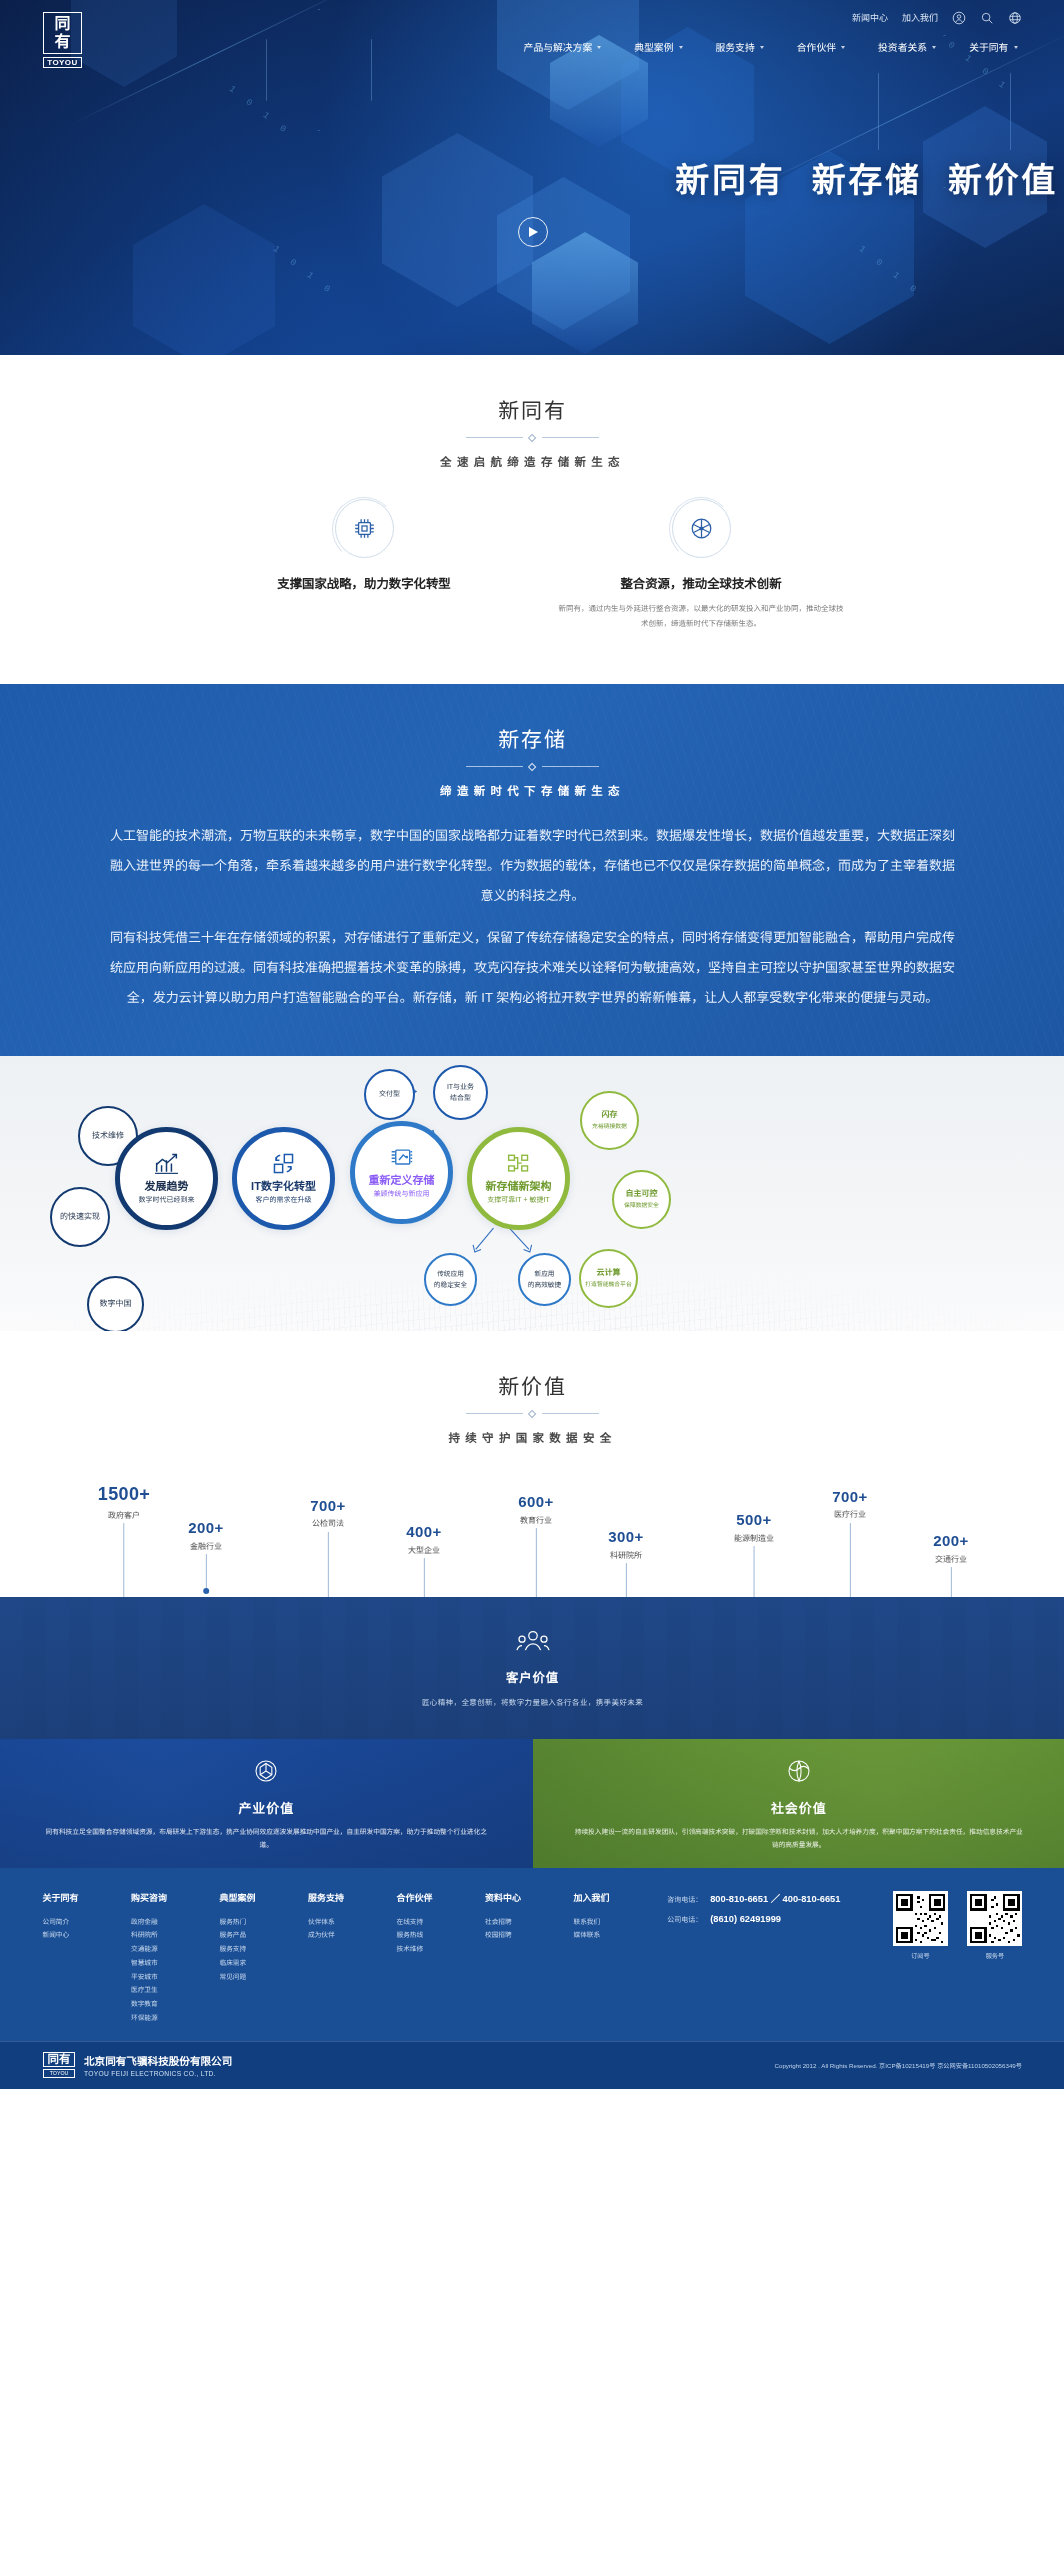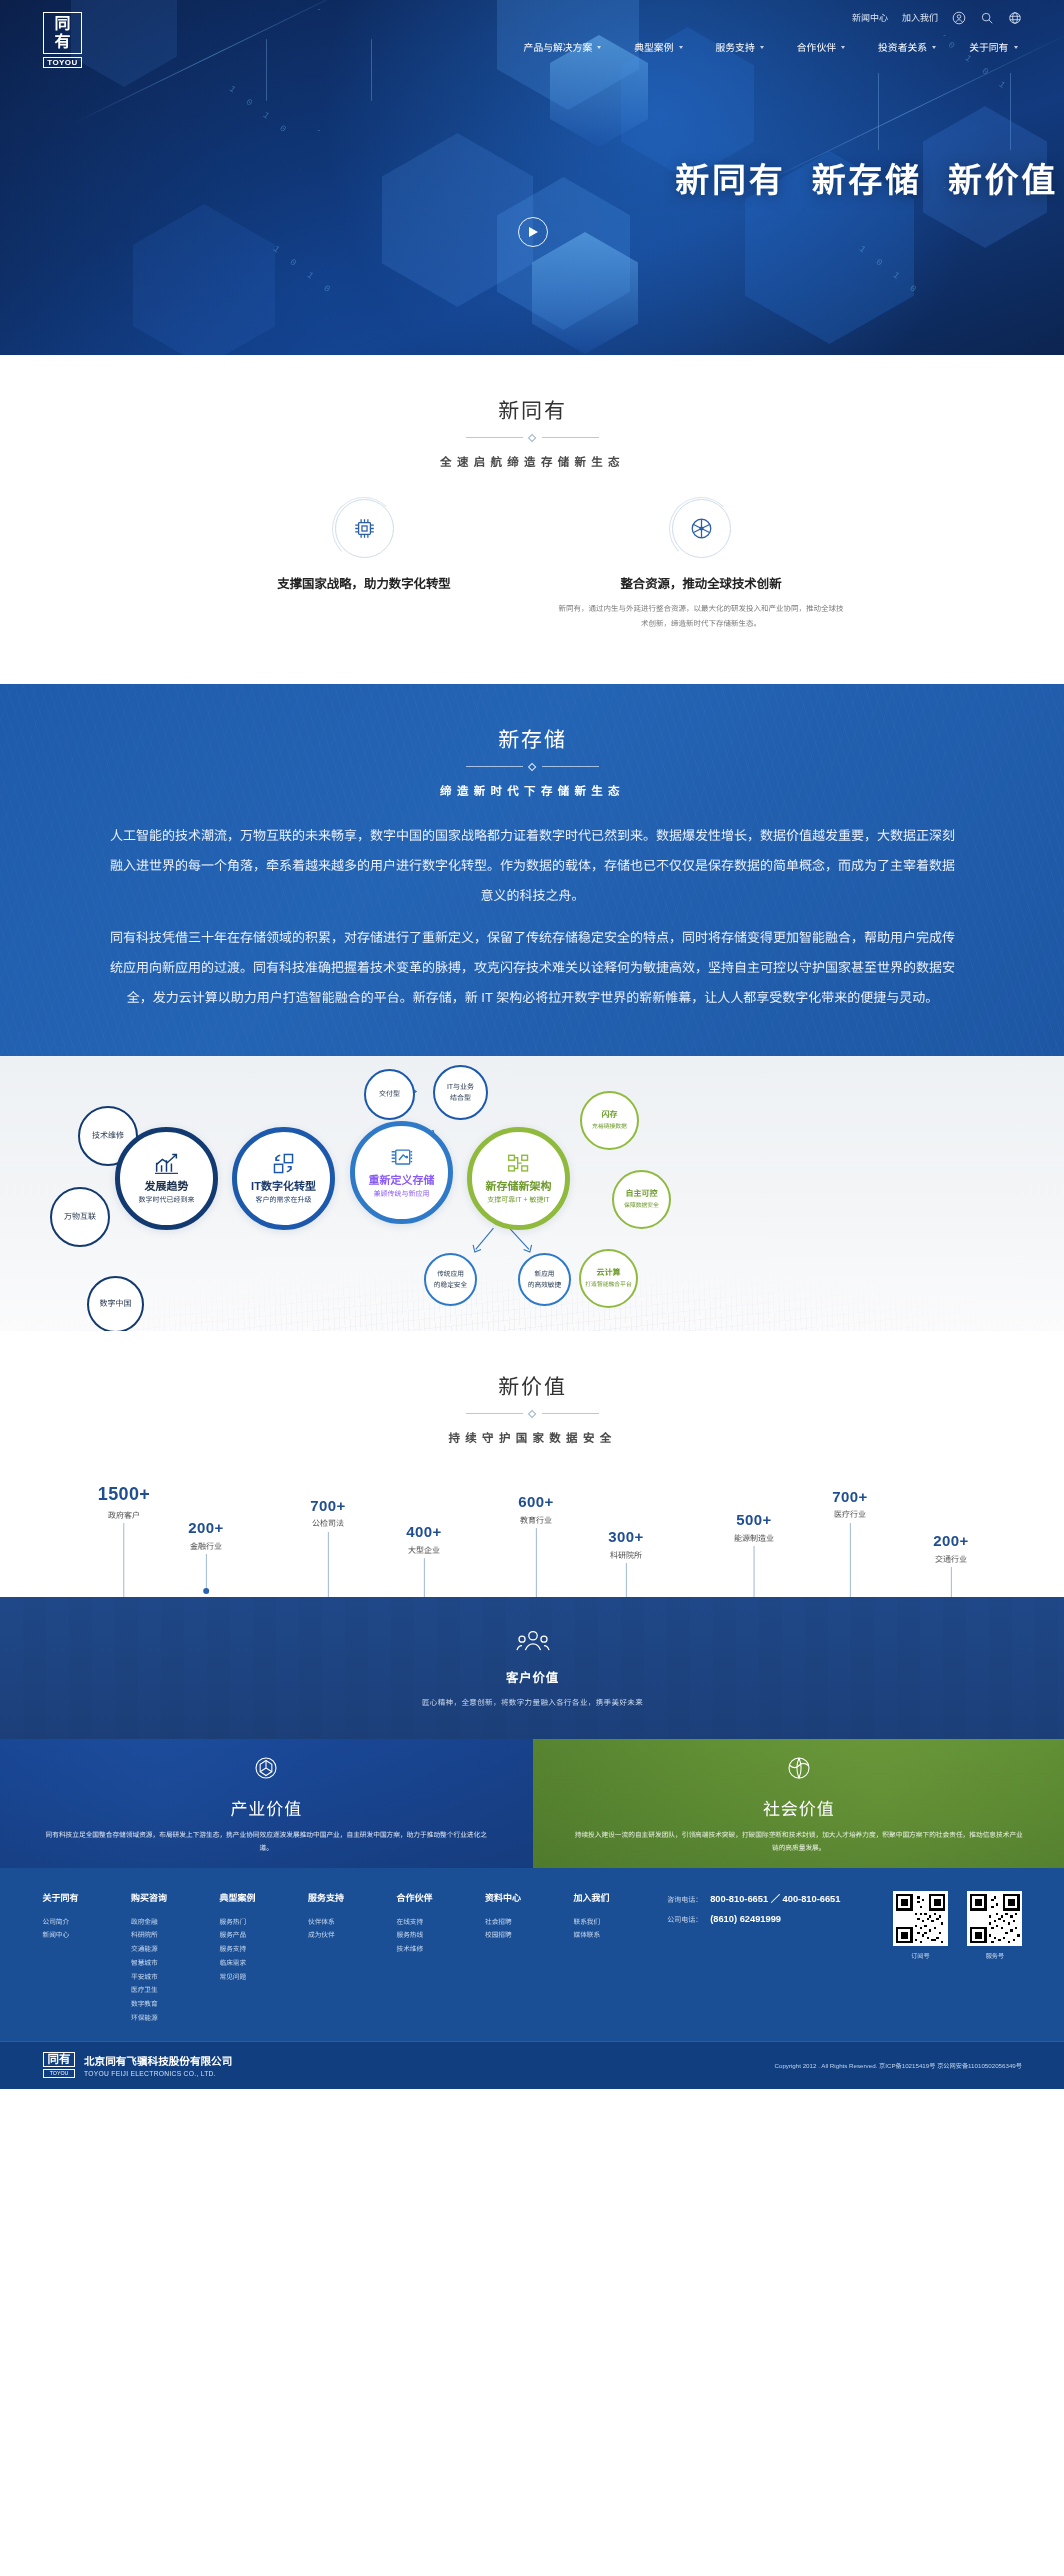--- a/index.html
+++ b/index.html
@@ -240,21 +240,21 @@
   .half.left {
     background:
       linear-gradient(180deg, rgba(25,70,150,.80), rgba(22,62,130,.88)),
       radial-gradient(circle at 30% 55%, #2f6fc6 0%, #1b4a96 45%, #12305f 100%);
   }
   .half.right {
     background:
       linear-gradient(180deg, rgba(92,140,50,.72), rgba(80,125,45,.82)),
       radial-gradient(circle at 65% 45%, #93b84e 0%, #6f9a3c 50%, #4b6f2c 100%);
   }
-  .half h3 { color: #fff; font-size: 17px; font-weight: 400; letter-spacing: 0.9px; margin-top: 9px;}
+  .half h3 { color: #fff; font-size: 13px; font-weight: 700; letter-spacing: 0.9px; margin-top: 9px;}
   .half p { color: rgba(255,255,255,.88); font-size: 6.7px; line-height: 1.9; margin-top: 9px; }
 
   
   .footer {
     background: #1b4f95; color: #fff; padding: 23px 0 0; position: relative;
   }
   .fwrap { width: 980px; margin: 0 auto; display: flex; }
   .fcol { width: 75px; margin-right: 14px; }
   .fcol h4 { font-size: 9px; font-weight: 700; margin-bottom: 10.6px; white-space: nowrap; }
   .fcol a {
@@ -448,21 +448,21 @@
       <path d="M556 194 L536 218" stroke="#2f6fc0" stroke-width="1.2" fill="none"></path>
       <path d="M574 194 L596 218" stroke="#2f6fc0" stroke-width="1.2" fill="none"></path>
       <path d="M533 213 l2 8 l7 -3" fill="none" stroke="#2f6fc0" stroke-width="1.2"></path>
       <path d="M599 213 l-2 8 l-7 -3" fill="none" stroke="#2f6fc0" stroke-width="1.2"></path>
     </svg>
 
     <div class="node sat" style="left:78px; top:50px; width:60px; height:60px; border:2.7px solid #123a70; color:#2a3b52;">
       <span>技术维修</span>
     </div>
     <div class="node sat" style="left:50px; top:131px; width:60px; height:60px; border:2.7px solid #123a70; color:#2a3b52;">
-      <span>万物互联</span>
+      <span>的快速实现</span>
     </div>
     <div class="node sat" style="left:87px; top:220px; width:57px; height:57px; border:2.7px solid #123a70; color:#2a3b52;">
       <span>数字中国</span>
     </div>
 
     <div class="node sat" style="left:364px; top:12.4px; width:51px; height:51px; border:2.2px solid #1c58ac; color:#2a3b52; font-size:7px;">
       <span>交付型</span>
     </div>
     <div class="node sat" style="left:433px; top:9px; width:55px; height:55px; border:2.2px solid #1c58ac; color:#2a3b52; font-size:7px; white-space:pre-line; line-height:1.5;">
       <span>IT与业务

